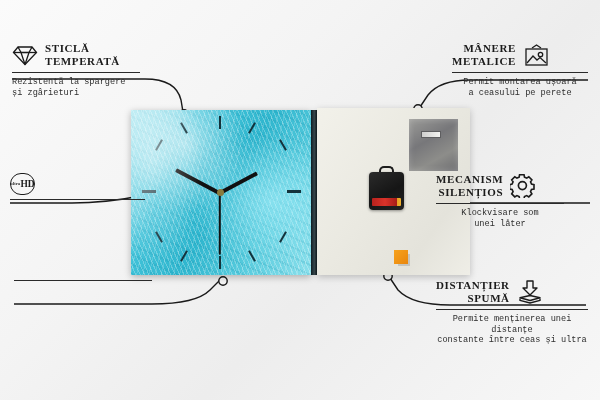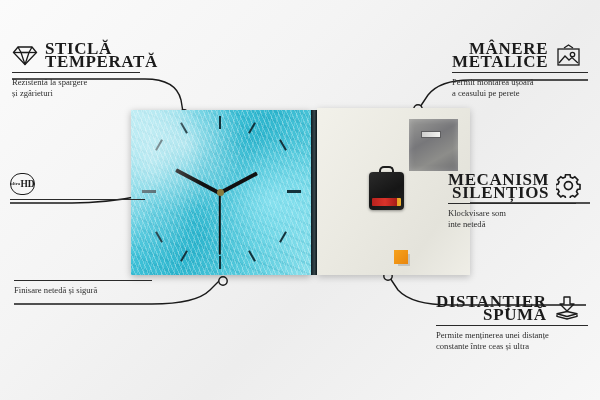--- a/index.html
+++ b/index.html
@@ -85,32 +85,32 @@
     box-shadow: 3px 3px 0 -1px rgba(170,170,165,.55);
   }
 
   
   .callout { position: absolute; }
   .co-head { display: flex; align-items: center; gap: 7px; }
   .co-left .co-head { justify-content: flex-start; }
   .co-right .co-head { justify-content: flex-start; }
   .co-title {
     font-family: "Liberation Serif", serif;
-    font-weight: bold; font-size: 17px; letter-spacing: .6px;
+    font-weight: bold; font-size: 11px; letter-spacing: .6px;
     color: #1b1b1b; line-height: 13px; text-transform: uppercase;
     white-space: pre-line;
   }
   .co-right .co-title { text-align: right; }
   .co-rule { height: 1px; background: #2a2a2a; margin: 4px 0 4px; }
   .co-sub {
-    font-family: Liberation Serif, serif;
+    font-family: Liberation Mono, monospace;
     font-size: 8.6px; color: #2e2e2e; line-height: 10.5px;
     white-space: pre-line;
   }
-  .co-right .co-sub { text-align: left; }
+  .co-right .co-sub { text-align: center; }
   .ico { flex: 0 0 auto; display: block; }
 
   .hd-badge {
     width: 25px; height: 22px; border: 1.6px solid #1b1b1b; border-radius: 11px;
     display: flex; flex-direction: row; align-items: center; justify-content: center;
     line-height: 1;
   }
   .hd-ultra { font-size: 4.3px; font-weight: bold; letter-spacing: .2px; color: #1b1b1b; }
   .hd-main  { font-size: 9.5px; font-weight: bold; color: #1b1b1b; margin-top: .5px; }
 </style>
@@ -192,58 +192,57 @@
       <div class="hd-badge ico">
         <span class="hd-ultra">ultra</span>
         <span class="hd-main">HD</span>
       </div>
     </div>
     <div class="co-rule"></div>
   </div>
 
   <div class="callout co-left" style="left:14px; top:276px; width:138px;">
     <div class="co-rule"></div>
-    <div class="co-sub">Finisare netedă și sigură</div>
   </div>
 
   <div class="callout co-right" style="left:452px; top:42px; width:136px;">
     <div class="co-head">
       <div class="co-title">MÂNERE
 METALICE</div>
       <svg class="ico" width="27" height="23" viewBox="0 0 27 23">
         <g fill="none" stroke="#1b1b1b" stroke-width="1.3">
           <path d="M9,4 L13.5,1 L18,4"></path>
           <rect x="3" y="5" width="21" height="16"></rect>
           <circle cx="17.5" cy="10.5" r="2.2"></circle>
           <path d="M4,19 L10,12 L14,16 L17,13.5 L23,19"></path>
         </g>
       </svg>
     </div>
     <div class="co-rule"></div>
     <div class="co-sub">Permit montarea ușoară
 a ceasului pe perete</div>
   </div>
 
-  <div class="callout co-right" style="left:448px; top:173px; width:128px;">
+  <div class="callout co-right" style="left:436px; top:173px; width:128px;">
     <div class="co-head">
       <div class="co-title">MECANISM
 SILENȚIOS</div>
       <svg class="ico" width="25" height="24" viewBox="0 0 25 24">
         <g fill="none" stroke="#1b1b1b" stroke-width="1.7">
           <path d="M10.2,1.6 h4.6 l.5,2.6 2.3,1 2.2,-1.4 3.2,3.2 -1.4,2.2 1,2.3 2.6,.5 v4.6 l-2.6,.5 -1,2.3 1.4,2.2 -3.2,3.2 -2.2,-1.4 -2.3,1 -.5,2.6 h-4.6 l-.5,-2.6 -2.3,-1 -2.2,1.4 -3.2,-3.2 1.4,-2.2 -1,-2.3 -2.6,-.5 v-4.6 l2.6,-.5 1,-2.3 -1.4,-2.2 3.2,-3.2 2.2,1.4 2.3,-1 z" transform="translate(-0.2,-0.9) scale(0.96)"></path>
           <circle cx="12.4" cy="11.6" r="4"></circle>
         </g>
       </svg>
     </div>
     <div class="co-rule"></div>
     <div class="co-sub">Klockvisare som
-inte netedă</div>
-  </div>
-
-  <div class="callout co-right" style="left:436px; top:295px; width:152px;">
+unei låter</div>
+  </div>
+
+  <div class="callout co-right" style="left:436px; top:279px; width:152px;">
     <div class="co-head">
       <div class="co-title">DISTANȚIER
 SPUMĂ</div>
       <svg class="ico" width="26" height="24" viewBox="0 0 26 24">
         <g fill="none" stroke="#1b1b1b" stroke-width="1.4" stroke-linejoin="round">
           <path d="M10,1 h6 v7 h4 l-7,7 -7,-7 h4 z"></path>
           <path d="M13,15.5 L23,17.8 L13,20.5 L3,17.8 Z"></path>
           <path d="M3,18.6 v1.8 L13,23 L23,20.4 v-1.8"></path>
         </g>
       </svg>

